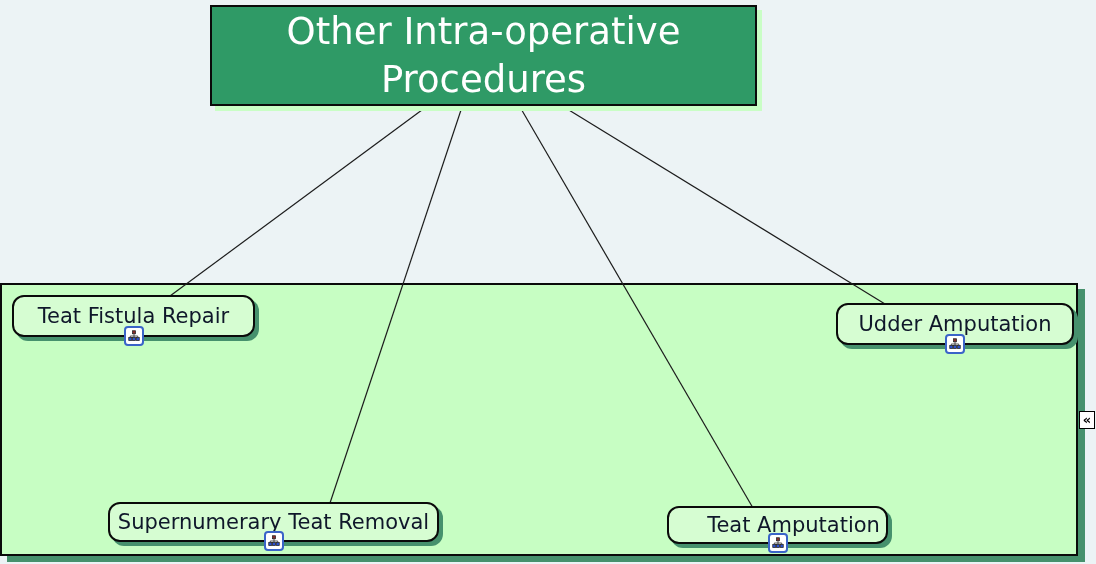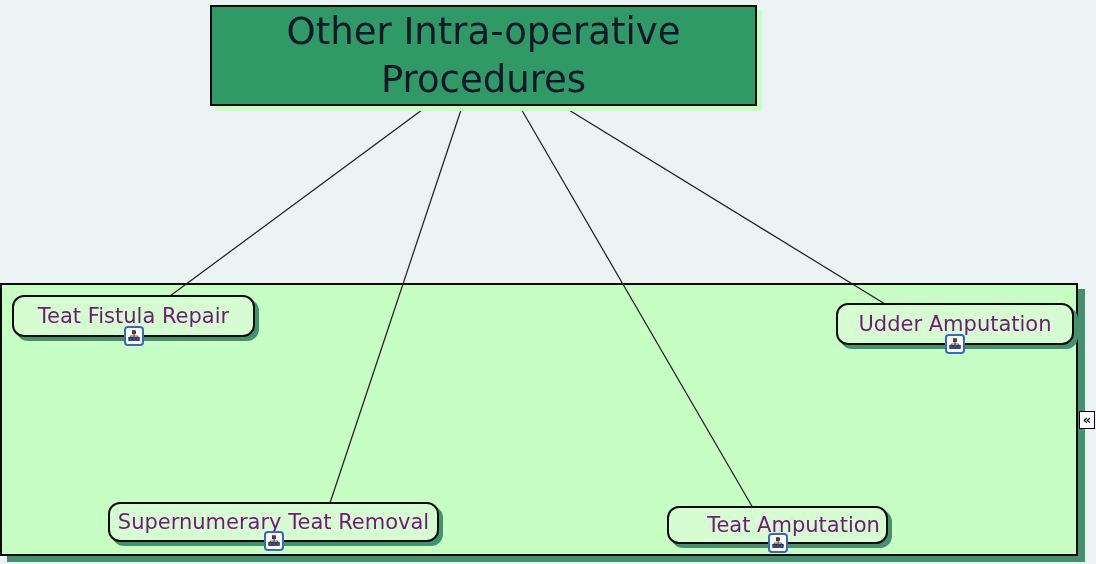--- a/index.html
+++ b/index.html
@@ -43,39 +43,39 @@
   
   .root-node {
     position: absolute;
     left: 210px;
     top: 5px;
     width: 547px;
     height: 101px;
     background: #2f9a66;
     border: 2px solid #0a0a0a;
     box-shadow: 5px 5px 0 0 #c9fec5;
-    color: #0f172a;
+    color: #ffffff;
     font-size: 37px;
     line-height: 1.28;
     text-align: center;
     display: flex;
     align-items: center;
     justify-content: center;
     z-index: 2;
   }
   .root-node .root-label { padding: 0 14px; }
 
   
   .node {
     position: absolute;
     background: #d6fdd2;
     border: 2px solid #0a0a0a;
     border-radius: 12px;
     box-shadow: 4px 4px 0 0 #46916d;
-    color: #701a75;
+    color: #0f172a;
     font-size: 21px;
     white-space: nowrap;
     display: flex;
     align-items: center;
     justify-content: center;
     z-index: 2;
   }
   .node-tfr { left: 12px;  top: 295px; width: 243px; height: 42px; }
   .node-ua  { left: 836px; top: 303px; width: 238px; height: 42px; }
   .node-str { left: 108px; top: 502px; width: 331px; height: 40px; }

